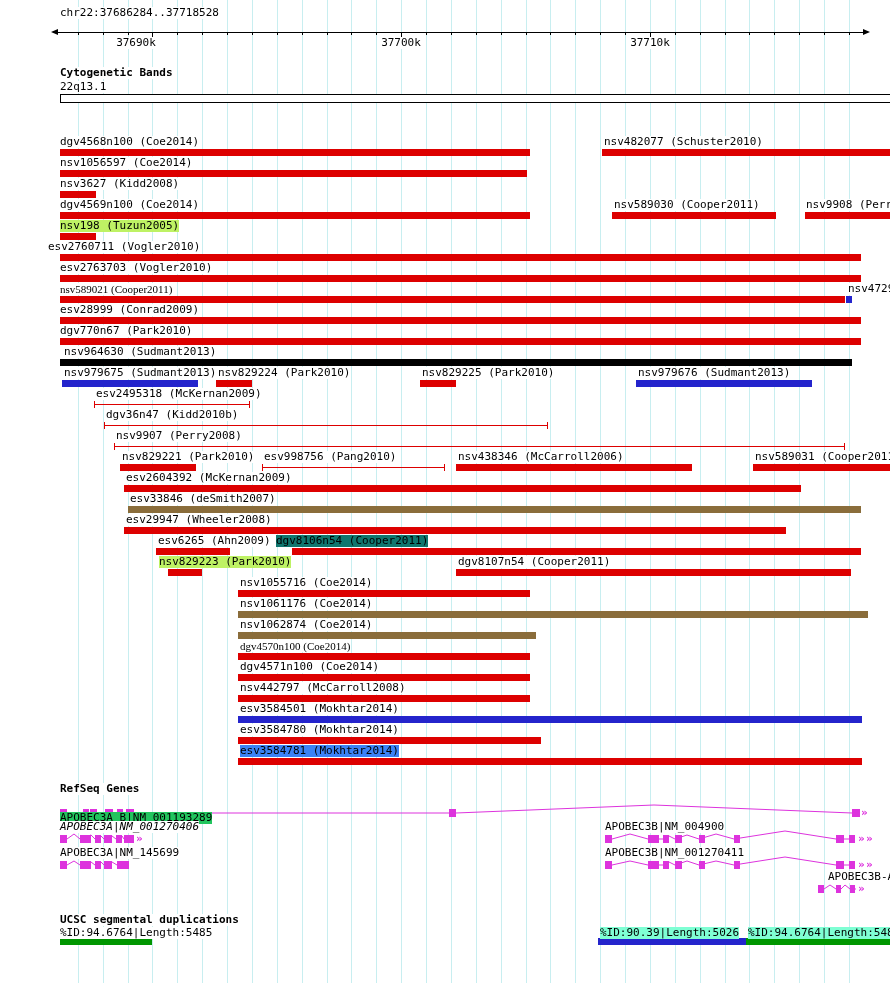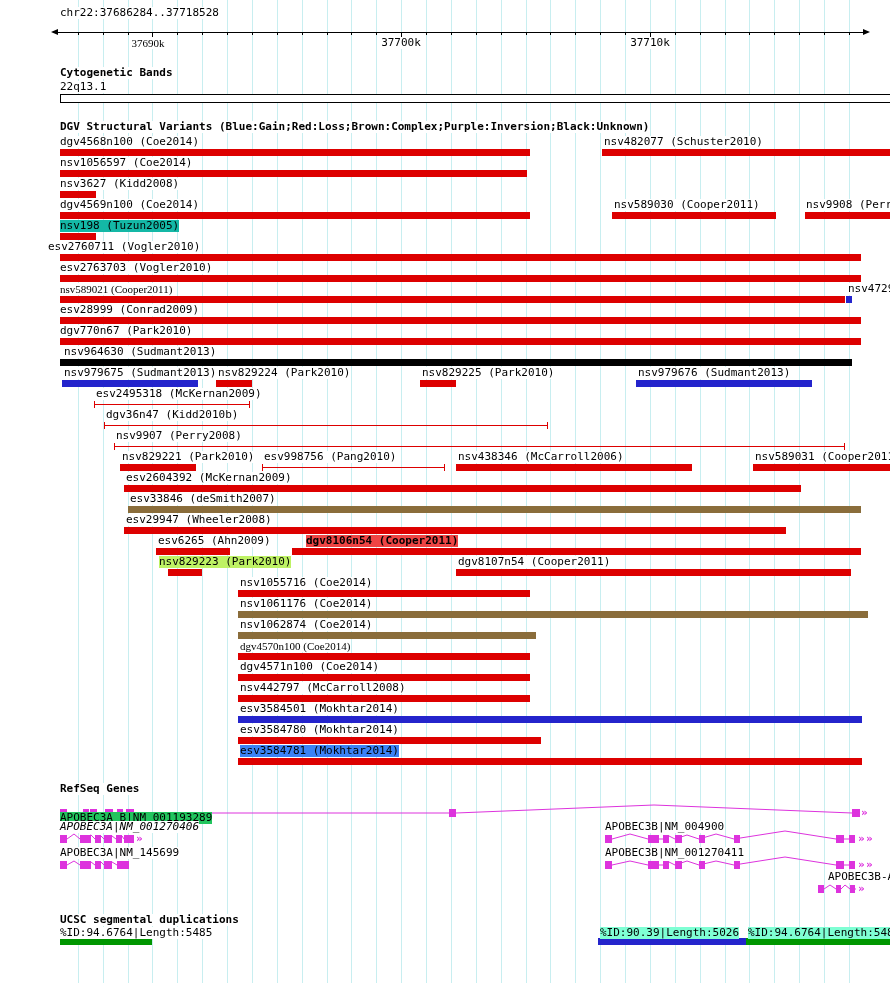--- a/index.html
+++ b/index.html
@@ -18,21 +18,20 @@
       <polyline points="456,813 654,805 852,813" fill="none" stroke="#dd33dd" stroke-width="1"></polyline>
       <polyline points="67,839 74,834 80,839 91,835 95,839 101,836 104,839 112,836 116,839 122,836 124,839" fill="none" stroke="#dd33dd" stroke-width="1"></polyline>
       <polyline points="612,839 630,834 648,839 663,839 669,836 675,839 687,835 699,839 716,834 734,839 785,831 836,839 849,839 855,839" fill="none" stroke="#dd33dd" stroke-width="1"></polyline>
       <polyline points="67,865 74,861 80,865 91,862 95,865 101,862 104,865 112,862 117,865" fill="none" stroke="#dd33dd" stroke-width="1"></polyline>
       <polyline points="612,865 630,861 648,865 663,865 669,862 675,865 687,861 699,865 716,861 734,865 785,857 836,865 849,865 855,865" fill="none" stroke="#dd33dd" stroke-width="1"></polyline>
       <polyline points="824,889 830,885 836,889 841,889 845,885 850,889 856,889" fill="none" stroke="#dd33dd" stroke-width="1"></polyline>
     </svg>
   <div class="lbl" style="left:60px;top:7px">chr22:37686284..37718528</div>
   <div class="title" style="left:60px;top:67px">Cytogenetic Bands</div>
   <div class="lbl" style="left:60px;top:81px">22q13.1</div>
-  <div class="title" style="left:60px;top:121px">DGV Structural Variants (Blue:Gain;Red:Loss;Brown:Complex;Purple:Inversion;Black:Unknown)</div>
   <div class="title" style="left:60px;top:783px">RefSeq Genes</div>
   <div class="title" style="left:60px;top:914px">UCSC segmental duplications</div>
 <div style="position: absolute; left: 78px; top: 0px; width: 1px; height: 983px; background: rgb(200, 238, 240); z-index: 0;"></div>
     <div style="position: absolute; left: 78px; top: 32px; width: 1px; height: 3px; background: rgb(0, 0, 0); z-index: 1;"></div>
     <div style="position: absolute; left: 103px; top: 0px; width: 1px; height: 983px; background: rgb(200, 238, 240); z-index: 0;"></div>
     <div style="position: absolute; left: 103px; top: 32px; width: 1px; height: 3px; background: rgb(0, 0, 0); z-index: 1;"></div>
     <div style="position: absolute; left: 128px; top: 0px; width: 1px; height: 983px; background: rgb(200, 238, 240); z-index: 0;"></div>
     <div style="position: absolute; left: 128px; top: 32px; width: 1px; height: 3px; background: rgb(0, 0, 0); z-index: 1;"></div>
     <div style="position: absolute; left: 152px; top: 0px; width: 1px; height: 983px; background: rgb(200, 238, 240); z-index: 0;"></div>
     <div style="position: absolute; left: 152px; top: 32px; width: 1px; height: 3px; background: rgb(0, 0, 0); z-index: 1;"></div>
@@ -89,42 +88,42 @@
     <div style="position: absolute; left: 799px; top: 0px; width: 1px; height: 983px; background: rgb(200, 238, 240); z-index: 0;"></div>
     <div style="position: absolute; left: 799px; top: 32px; width: 1px; height: 3px; background: rgb(0, 0, 0); z-index: 1;"></div>
     <div style="position: absolute; left: 824px; top: 0px; width: 1px; height: 983px; background: rgb(200, 238, 240); z-index: 0;"></div>
     <div style="position: absolute; left: 824px; top: 32px; width: 1px; height: 3px; background: rgb(0, 0, 0); z-index: 1;"></div>
     <div style="position: absolute; left: 849px; top: 0px; width: 1px; height: 983px; background: rgb(200, 238, 240); z-index: 0;"></div>
     <div style="position: absolute; left: 849px; top: 32px; width: 1px; height: 3px; background: rgb(0, 0, 0); z-index: 1;"></div>
     <div style="position: absolute; left: 58px; top: 32px; width: 806px; height: 1px; background: rgb(0, 0, 0); z-index: 1;"></div>
     <div style="position: absolute; left: 51px; top: 29px; width: 0px; height: 0px; border-top: 3px solid transparent; border-bottom: 3px solid transparent; border-right: 7px solid rgb(0, 0, 0); z-index: 1;"></div>
     <div style="position: absolute; left: 863px; top: 29px; width: 0px; height: 0px; border-top: 3px solid transparent; border-bottom: 3px solid transparent; border-left: 7px solid rgb(0, 0, 0); z-index: 1;"></div>
     <div style="position: absolute; left: 152px; top: 32px; width: 1px; height: 5px; background: rgb(0, 0, 0); z-index: 1;"></div>
-    <div style="position: absolute; left: 148px; top: 37px; transform: translateX(-50%); background: rgb(255, 255, 255); z-index: 3; white-space: pre; line-height: 12px; font-family: Liberation Serif, serif;">37690k</div>
+    <div style="position: absolute; left: 136px; top: 37px; transform: translateX(-50%); background: rgb(255, 255, 255); z-index: 3; white-space: pre; line-height: 12px;">37690k</div>
     <div style="position: absolute; left: 401px; top: 32px; width: 1px; height: 5px; background: rgb(0, 0, 0); z-index: 1;"></div>
     <div style="position: absolute; left: 401px; top: 37px; transform: translateX(-50%); background: rgb(255, 255, 255); z-index: 3; white-space: pre; line-height: 12px;">37700k</div>
     <div style="position: absolute; left: 650px; top: 32px; width: 1px; height: 5px; background: rgb(0, 0, 0); z-index: 1;"></div>
     <div style="position: absolute; left: 650px; top: 37px; transform: translateX(-50%); background: rgb(255, 255, 255); z-index: 3; white-space: pre; line-height: 12px;">37710k</div>
     <div style="position: absolute; left: 60px; top: 94px; width: 829px; height: 7px; border: 1px solid rgb(0, 0, 0); background: rgb(255, 255, 255); z-index: 1;"></div>
     <div style="position: absolute; left: 60px; top: 149px; width: 470px; height: 7px; background: rgb(221, 0, 0); z-index: 2;"></div>
     <div style="position: absolute; left: 60px; top: 136px; background: rgb(255, 255, 255); z-index: 3; white-space: pre; line-height: 12px;">dgv4568n100 (Coe2014)</div>
     <div style="position: absolute; left: 602px; top: 149px; width: 288px; height: 7px; background: rgb(221, 0, 0); z-index: 2;"></div>
     <div style="position: absolute; left: 604px; top: 136px; background: rgb(255, 255, 255); z-index: 3; white-space: pre; line-height: 12px;">nsv482077 (Schuster2010)</div>
     <div style="position: absolute; left: 60px; top: 170px; width: 467px; height: 7px; background: rgb(221, 0, 0); z-index: 2;"></div>
     <div style="position: absolute; left: 60px; top: 157px; background: rgb(255, 255, 255); z-index: 3; white-space: pre; line-height: 12px;">nsv1056597 (Coe2014)</div>
     <div style="position: absolute; left: 60px; top: 191px; width: 36px; height: 7px; background: rgb(221, 0, 0); z-index: 2;"></div>
     <div style="position: absolute; left: 60px; top: 178px; background: rgb(255, 255, 255); z-index: 3; white-space: pre; line-height: 12px;">nsv3627 (Kidd2008)</div>
     <div style="position: absolute; left: 60px; top: 212px; width: 470px; height: 7px; background: rgb(221, 0, 0); z-index: 2;"></div>
     <div style="position: absolute; left: 60px; top: 199px; background: rgb(255, 255, 255); z-index: 3; white-space: pre; line-height: 12px;">dgv4569n100 (Coe2014)</div>
     <div style="position: absolute; left: 612px; top: 212px; width: 164px; height: 7px; background: rgb(221, 0, 0); z-index: 2;"></div>
     <div style="position: absolute; left: 614px; top: 199px; background: rgb(255, 255, 255); z-index: 3; white-space: pre; line-height: 12px;">nsv589030 (Cooper2011)</div>
     <div style="position: absolute; left: 805px; top: 212px; width: 85px; height: 7px; background: rgb(221, 0, 0); z-index: 2;"></div>
     <div style="position: absolute; left: 806px; top: 199px; background: rgb(255, 255, 255); z-index: 3; white-space: pre; line-height: 12px;">nsv9908 (Perry2008)</div>
     <div style="position: absolute; left: 60px; top: 233px; width: 36px; height: 7px; background: rgb(221, 0, 0); z-index: 2;"></div>
-    <div style="position: absolute; left: 60px; top: 220px; background: #14b8a6; z-index: 3; white-space: pre; line-height: 12px;">nsv198 (Tuzun2005)</div>
+    <div style="position: absolute; left: 60px; top: 220px; background: #bef264; z-index: 3; white-space: pre; line-height: 12px;">nsv198 (Tuzun2005)</div>
     <div style="position: absolute; left: 60px; top: 254px; width: 801px; height: 7px; background: rgb(221, 0, 0); z-index: 2;"></div>
     <div style="position: absolute; left: 48px; top: 241px; background: rgb(255, 255, 255); z-index: 3; white-space: pre; line-height: 12px;">esv2760711 (Vogler2010)</div>
     <div style="position: absolute; left: 60px; top: 275px; width: 801px; height: 7px; background: rgb(221, 0, 0); z-index: 2;"></div>
     <div style="position: absolute; left: 60px; top: 262px; background: rgb(255, 255, 255); z-index: 3; white-space: pre; line-height: 12px; text-align: right;">esv2763703 (Vogler2010)</div>
     <div style="position: absolute; left: 60px; top: 296px; width: 785px; height: 7px; background: rgb(221, 0, 0); z-index: 2;"></div>
     <div style="position: absolute; left: 60px; top: 283px; background: rgb(255, 255, 255); z-index: 3; white-space: pre; line-height: 12px; font-family: Liberation Serif, serif;">nsv589021 (Cooper2011)</div>
     <div style="position: absolute; left: 846px; top: 296px; width: 6px; height: 7px; background: rgb(36, 36, 204); z-index: 2;"></div>
     <div style="position: absolute; left: 848px; top: 283px; background: rgb(255, 255, 255); z-index: 3; white-space: pre; line-height: 12px;">nsv4729</div>
     <div style="position: absolute; left: 60px; top: 317px; width: 801px; height: 7px; background: rgb(221, 0, 0); z-index: 2;"></div>
     <div style="position: absolute; left: 60px; top: 304px; background: rgb(255, 255, 255); z-index: 3; white-space: pre; line-height: 12px;">esv28999 (Conrad2009)</div>
@@ -164,21 +163,21 @@
     <div style="position: absolute; left: 755px; top: 451px; background: rgb(255, 255, 255); z-index: 3; white-space: pre; line-height: 12px;">nsv589031 (Cooper2011)</div>
     <div style="position: absolute; left: 124px; top: 485px; width: 677px; height: 7px; background: rgb(221, 0, 0); z-index: 2;"></div>
     <div style="position: absolute; left: 126px; top: 472px; background: rgb(255, 255, 255); z-index: 3; white-space: pre; line-height: 12px;">esv2604392 (McKernan2009)</div>
     <div style="position: absolute; left: 128px; top: 506px; width: 733px; height: 7px; background: rgb(138, 109, 59); z-index: 2;"></div>
     <div style="position: absolute; left: 130px; top: 493px; background: rgb(255, 255, 255); z-index: 3; white-space: pre; line-height: 12px;">esv33846 (deSmith2007)</div>
     <div style="position: absolute; left: 124px; top: 527px; width: 662px; height: 7px; background: rgb(221, 0, 0); z-index: 2;"></div>
     <div style="position: absolute; left: 126px; top: 514px; background: rgb(255, 255, 255); z-index: 3; white-space: pre; line-height: 12px;">esv29947 (Wheeler2008)</div>
     <div style="position: absolute; left: 156px; top: 548px; width: 74px; height: 7px; background: rgb(221, 0, 0); z-index: 2;"></div>
     <div style="position: absolute; left: 158px; top: 535px; background: rgb(255, 255, 255); z-index: 3; white-space: pre; line-height: 12px;">esv6265 (Ahn2009)</div>
     <div style="position: absolute; left: 292px; top: 548px; width: 569px; height: 7px; background: rgb(221, 0, 0); z-index: 2;"></div>
-    <div style="position: absolute; left: 306px; top: 535px; background: #ef4444; z-index: 3; white-space: pre; line-height: 12px; font-weight: bold;">dgv8106n54 (Cooper2011)</div>
+    <div style="position: absolute; left: 276px; top: 535px; background: #0f766e; z-index: 3; white-space: pre; line-height: 12px;">dgv8106n54 (Cooper2011)</div>
     <div style="position: absolute; left: 168px; top: 569px; width: 34px; height: 7px; background: rgb(221, 0, 0); z-index: 2;"></div>
     <div style="position: absolute; left: 159px; top: 556px; background: #bef264; z-index: 3; white-space: pre; line-height: 12px;">nsv829223 (Park2010)</div>
     <div style="position: absolute; left: 456px; top: 569px; width: 395px; height: 7px; background: rgb(221, 0, 0); z-index: 2;"></div>
     <div style="position: absolute; left: 458px; top: 556px; background: rgb(255, 255, 255); z-index: 3; white-space: pre; line-height: 12px;">dgv8107n54 (Cooper2011)</div>
     <div style="position: absolute; left: 238px; top: 590px; width: 292px; height: 7px; background: rgb(221, 0, 0); z-index: 2;"></div>
     <div style="position: absolute; left: 240px; top: 577px; background: rgb(255, 255, 255); z-index: 3; white-space: pre; line-height: 12px;">nsv1055716 (Coe2014)</div>
     <div style="position: absolute; left: 238px; top: 611px; width: 630px; height: 7px; background: rgb(138, 109, 59); z-index: 2;"></div>
     <div style="position: absolute; left: 240px; top: 598px; background: rgb(255, 255, 255); z-index: 3; white-space: pre; line-height: 12px;">nsv1061176 (Coe2014)</div>
     <div style="position: absolute; left: 238px; top: 632px; width: 298px; height: 7px; background: rgb(138, 109, 59); z-index: 2;"></div>
     <div style="position: absolute; left: 240px; top: 619px; background: rgb(255, 255, 255); z-index: 3; white-space: pre; line-height: 12px;">nsv1062874 (Coe2014)</div>

